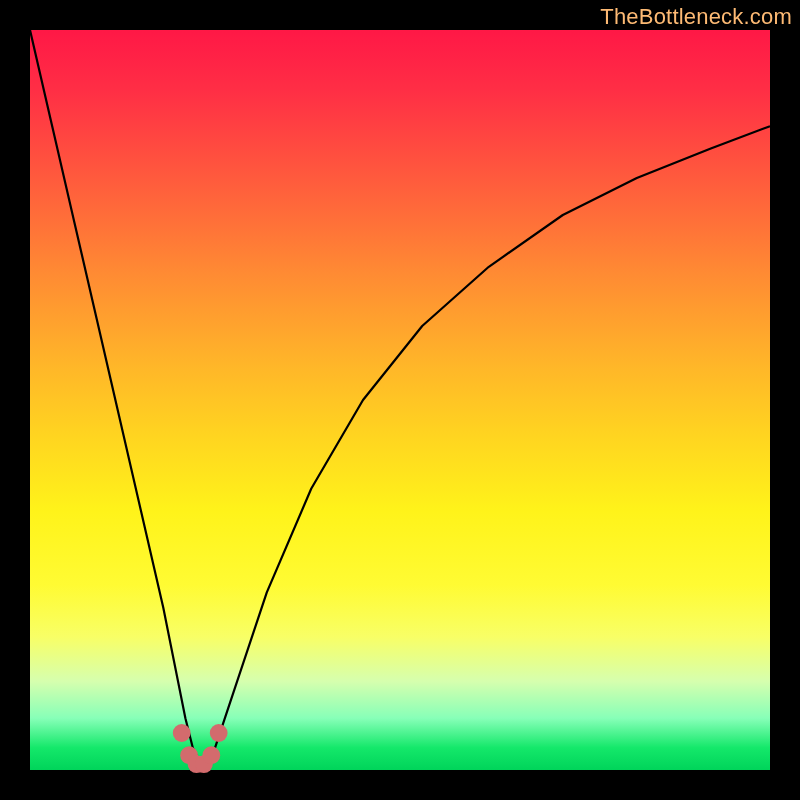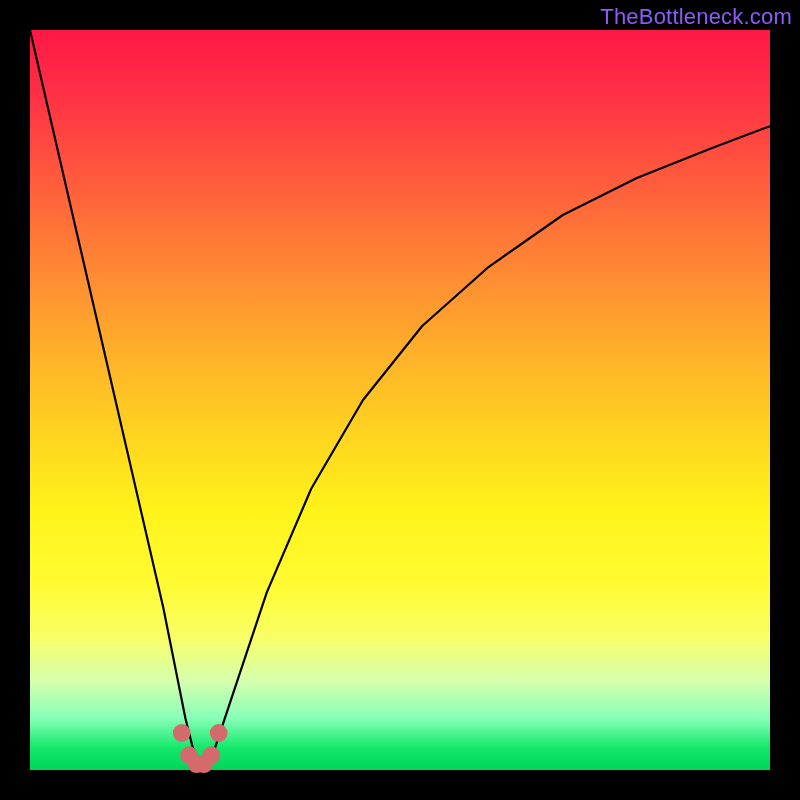--- a/index.html
+++ b/index.html
@@ -37,21 +37,21 @@
       #d6ffae 88%,
       #87ffb8 93%,
       #14e86a 97%,
       #00d45a 100%
     );
   }
   .watermark {
     position: absolute;
     top: 4px;
     right: 8px;
-    color: #8b5cf6;
+    color: #fdba74;
     font-size: 22px;
     letter-spacing: 0.2px;
     user-select: none;
   }
   svg.curve {
     position: absolute;
     left: 0; top: 0;
     width: 740px; height: 740px;
     overflow: visible;
   }

